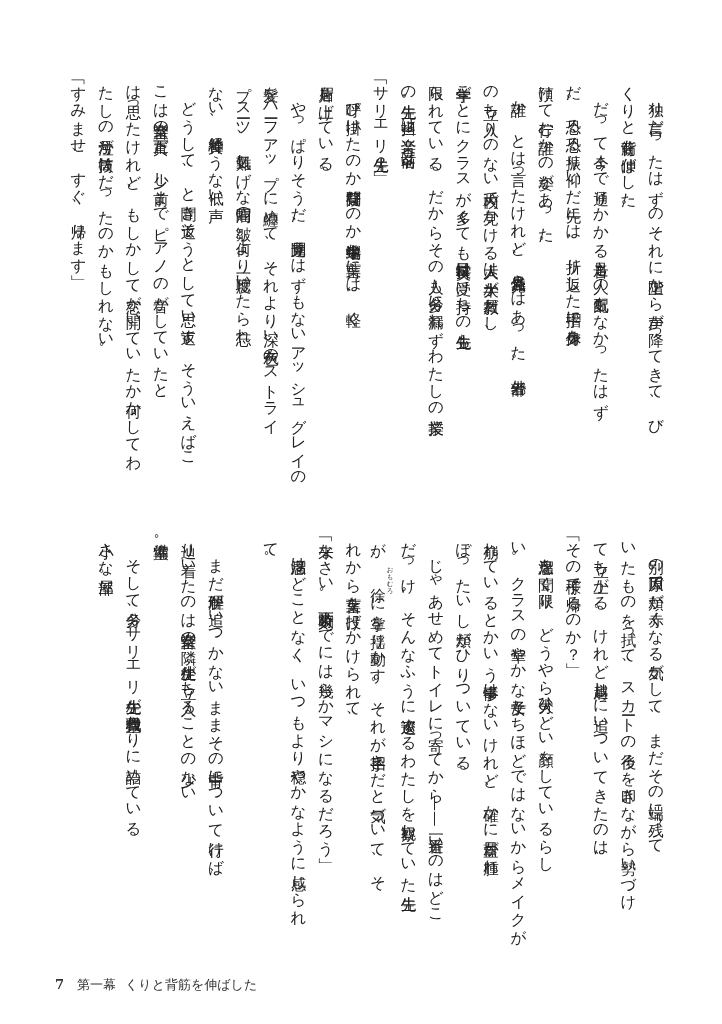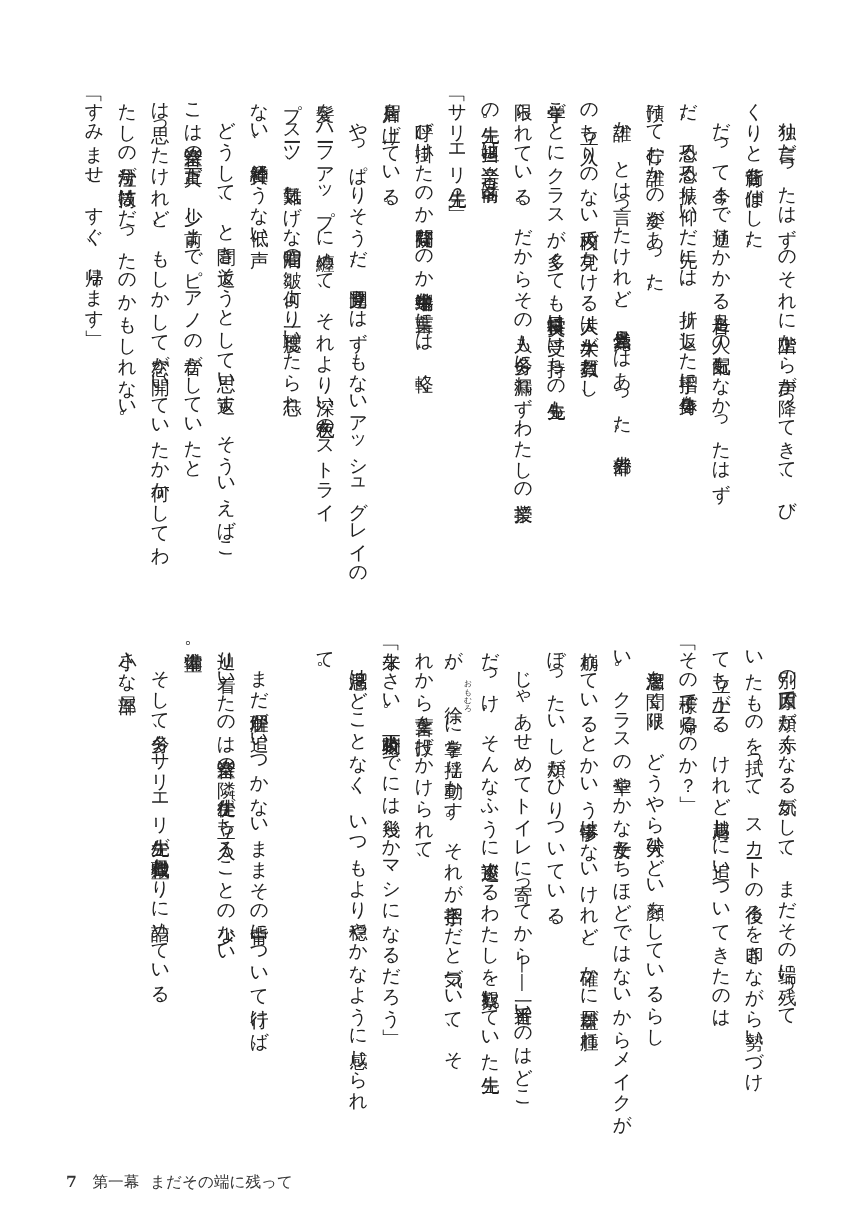--- a/index.html
+++ b/index.html
@@ -104,14 +104,14 @@
   <div class="col">て。</div>
   <div class="col"></div>
   <div class="col">　まだ理解が追いつかないままその背中について行けば、</div>
   <div class="col">辿り着いたのは音楽室の隣、生徒が立ち入ることの少ない</div>
   <div class="col">準備室。</div>
   <div class="col">　そして多分、サリエリ先生が職員室代わりに詰めている</div>
   <div class="col">小さな部屋。</div>
 </div>
 
 <div class="footer">
-  <span class="page-num">7</span><span class="chapter">第一幕</span><span class="chapter-title">まだその端に残って</span>
+  <span class="page-num">7</span><span class="chapter">第一幕</span><span class="chapter-title">くりと背筋を伸ばした</span>
 </div>
 
 </body></html>

